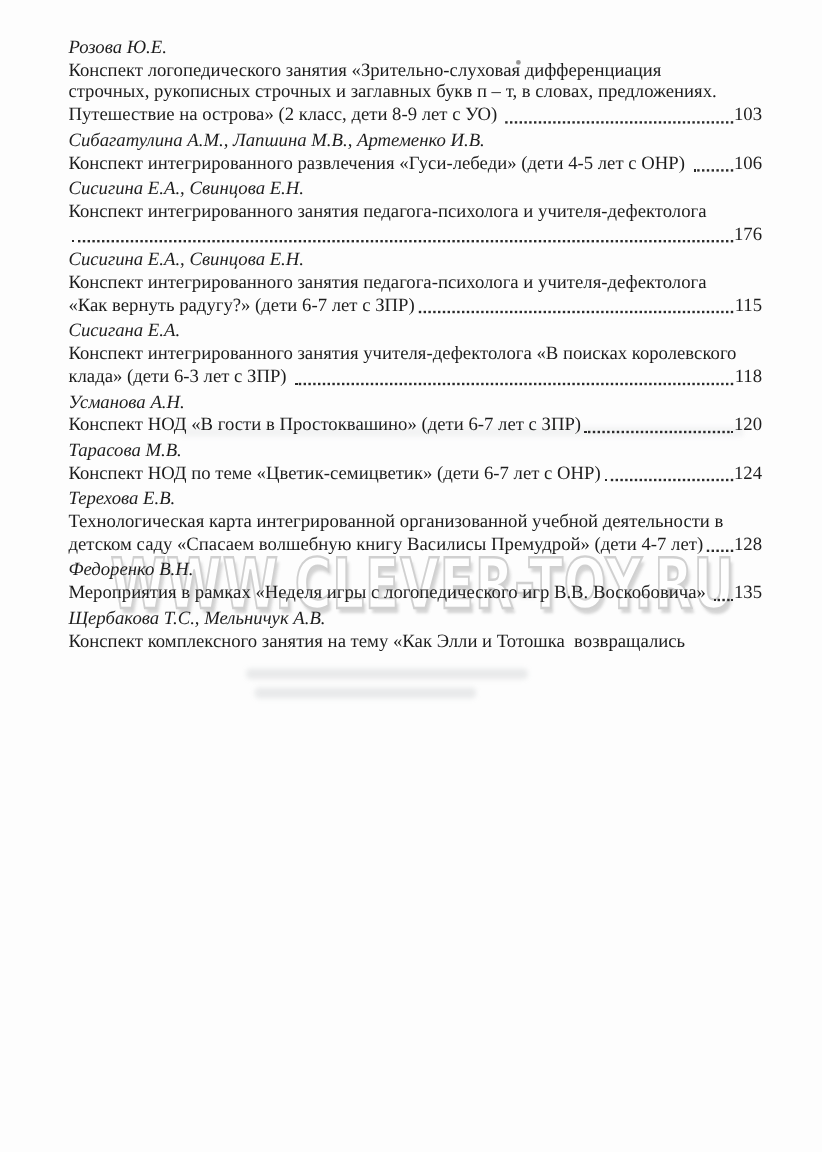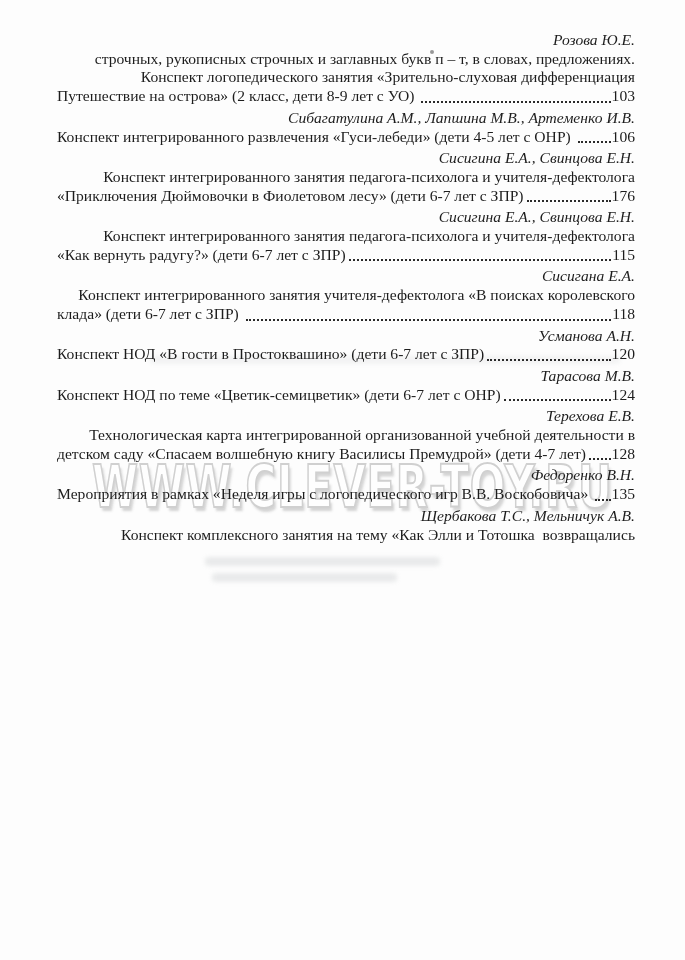--- a/index.html
+++ b/index.html
@@ -53,21 +53,21 @@
   
   .toc {
     position: absolute;
     left: 57px;
     top: 31px;
     width: 578px;
     z-index: 2;
     font-size: 15.6px;
     line-height: 18.7px;
   }
-  .entry { margin: 0 0 3px 0; text-align: right; }
+  .entry { margin: 0 0 3px 0; }
   .authors { font-style: italic; white-space: pre; }
   .line { white-space: pre; }
   .lastline { display: flex; }
   .ltext { white-space: pre; }
   .leader { flex: 1 1 auto; min-width: 8px; position: relative; }
   .leader::after {
     content: "";
     position: absolute;
     left: 3px; right: 1px; bottom: 3px;
     border-bottom: 2px dotted #2a2a2a;
@@ -82,63 +82,62 @@
   <div class="smudge s3"></div>
   <div class="smudge s1"></div>
   <div class="smudge s2"></div>
   <div class="speck"></div>
 
   <div class="watermark">WWW.CLEVER-TOY.RU</div>
 
   <div class="toc">
   <div class="entry">
     <div class="authors">Розова Ю.Е.</div>
-    <div class="line">строчных, рукописных строчных и заглавных букв п – т, в словах, предложениях.</div>
-        <div class="line">Конспект логопедического занятия «Зрительно-слуховая дифференциация</div>
+    <div class="line">Конспект логопедического занятия «Зрительно-слуховая дифференциация</div>
+        <div class="line">строчных, рукописных строчных и заглавных букв п – т, в словах, предложениях.</div>
         <div class="lastline">
       <span class="ltext">Путешествие на острова» (2 класс, дети 8-9 лет с УО) </span>
       <span class="leader"></span>
       <span class="pagenum">103</span>
     </div>
   </div>
 
   <div class="entry">
     <div class="authors">Сибагатулина А.М., Лапшина М.В., Артеменко И.В.</div>
     <div class="lastline">
       <span class="ltext">Конспект интегрированного развлечения «Гуси-лебеди» (дети 4-5 лет с ОНР) </span>
       <span class="leader"></span>
       <span class="pagenum">106</span>
     </div>
   </div>
 
   <div class="entry">
     <div class="authors">Сисигина Е.А., Свинцова Е.Н.</div>
     <div class="line">Конспект интегрированного занятия педагога-психолога и учителя-дефектолога</div>
         <div class="lastline">
-      <span class="ltext">«Приключения Дюймовочки в Фиолетовом лесу» (дети 6-7 лет с ЗПР)</span>
       <span class="leader"></span>
       <span class="pagenum">176</span>
     </div>
   </div>
 
   <div class="entry">
     <div class="authors">Сисигина Е.А., Свинцова Е.Н.</div>
     <div class="line">Конспект интегрированного занятия педагога-психолога и учителя-дефектолога</div>
         <div class="lastline">
       <span class="ltext">«Как вернуть радугу?» (дети 6-7 лет с ЗПР)</span>
       <span class="leader"></span>
       <span class="pagenum">115</span>
     </div>
   </div>
 
   <div class="entry">
     <div class="authors">Сисигана Е.А.</div>
     <div class="line">Конспект интегрированного занятия учителя-дефектолога «В поисках королевского</div>
         <div class="lastline">
-      <span class="ltext">клада» (дети 6-7 лет с ЗПР) </span>
+      <span class="ltext">клада» (дети 6-3 лет с ЗПР) </span>
       <span class="leader"></span>
       <span class="pagenum">118</span>
     </div>
   </div>
 
   <div class="entry">
     <div class="authors">Усманова А.Н.</div>
     <div class="lastline">
       <span class="ltext">Конспект НОД «В гости в Простоквашино» (дети 6-7 лет с ЗПР)</span>
       <span class="leader"></span>

